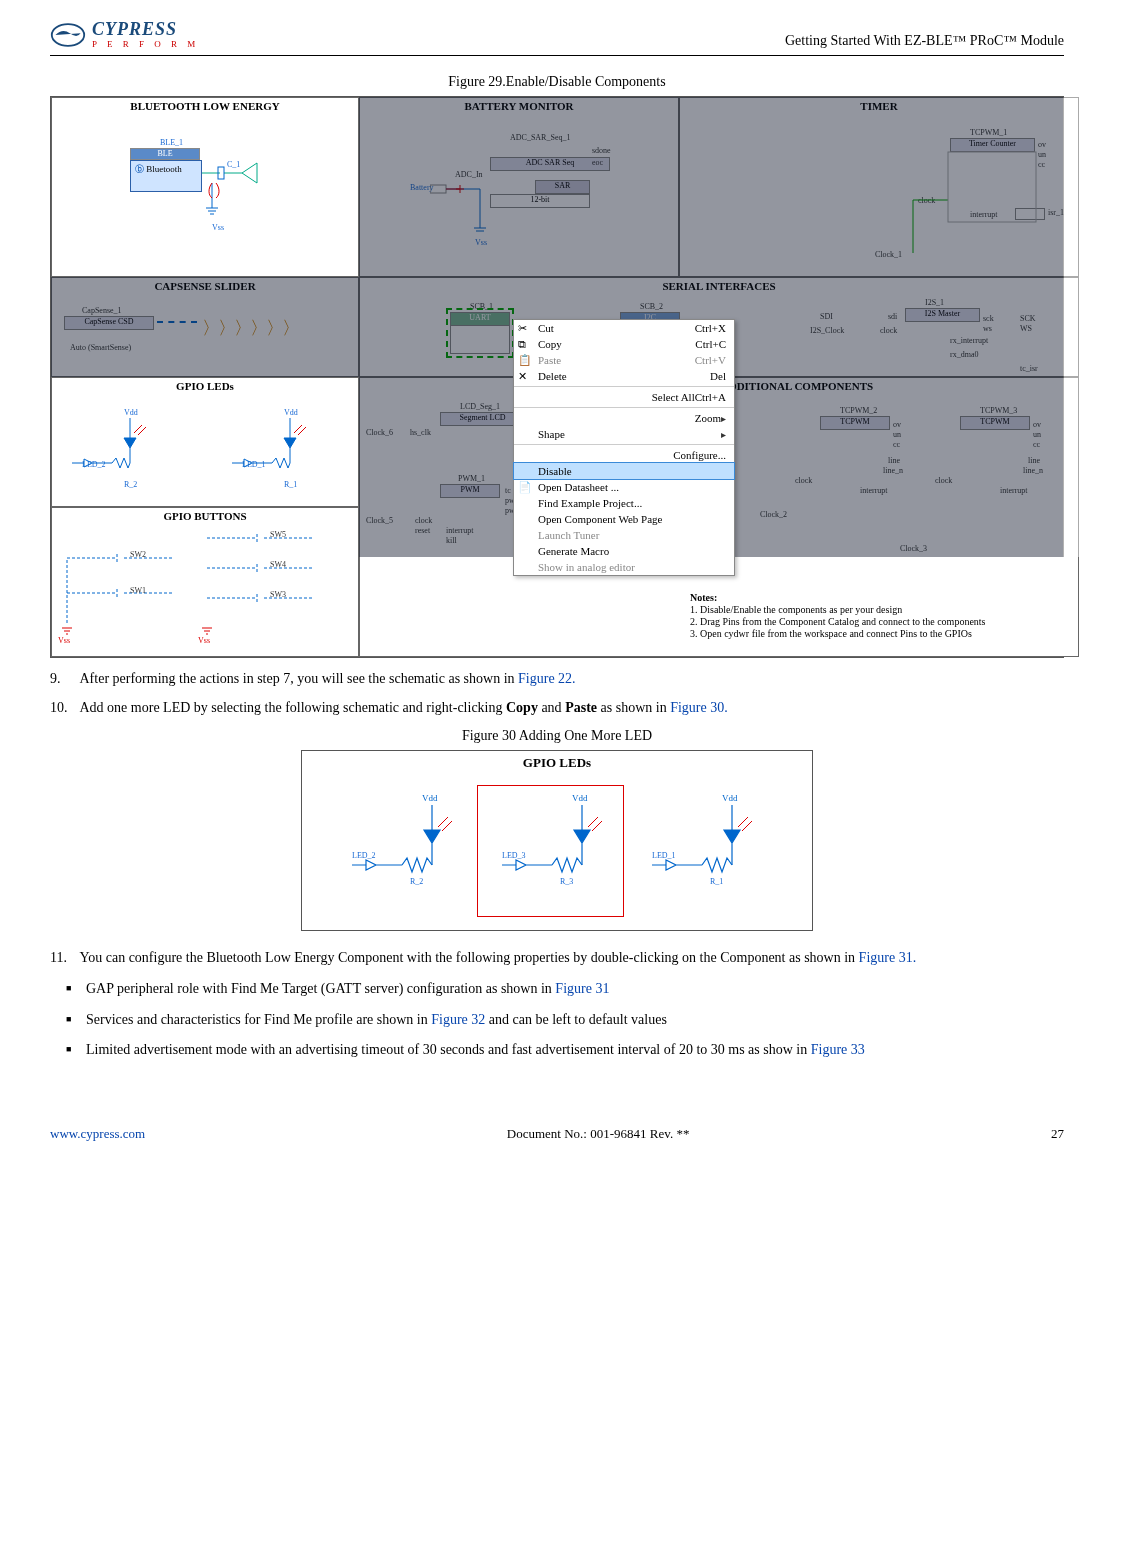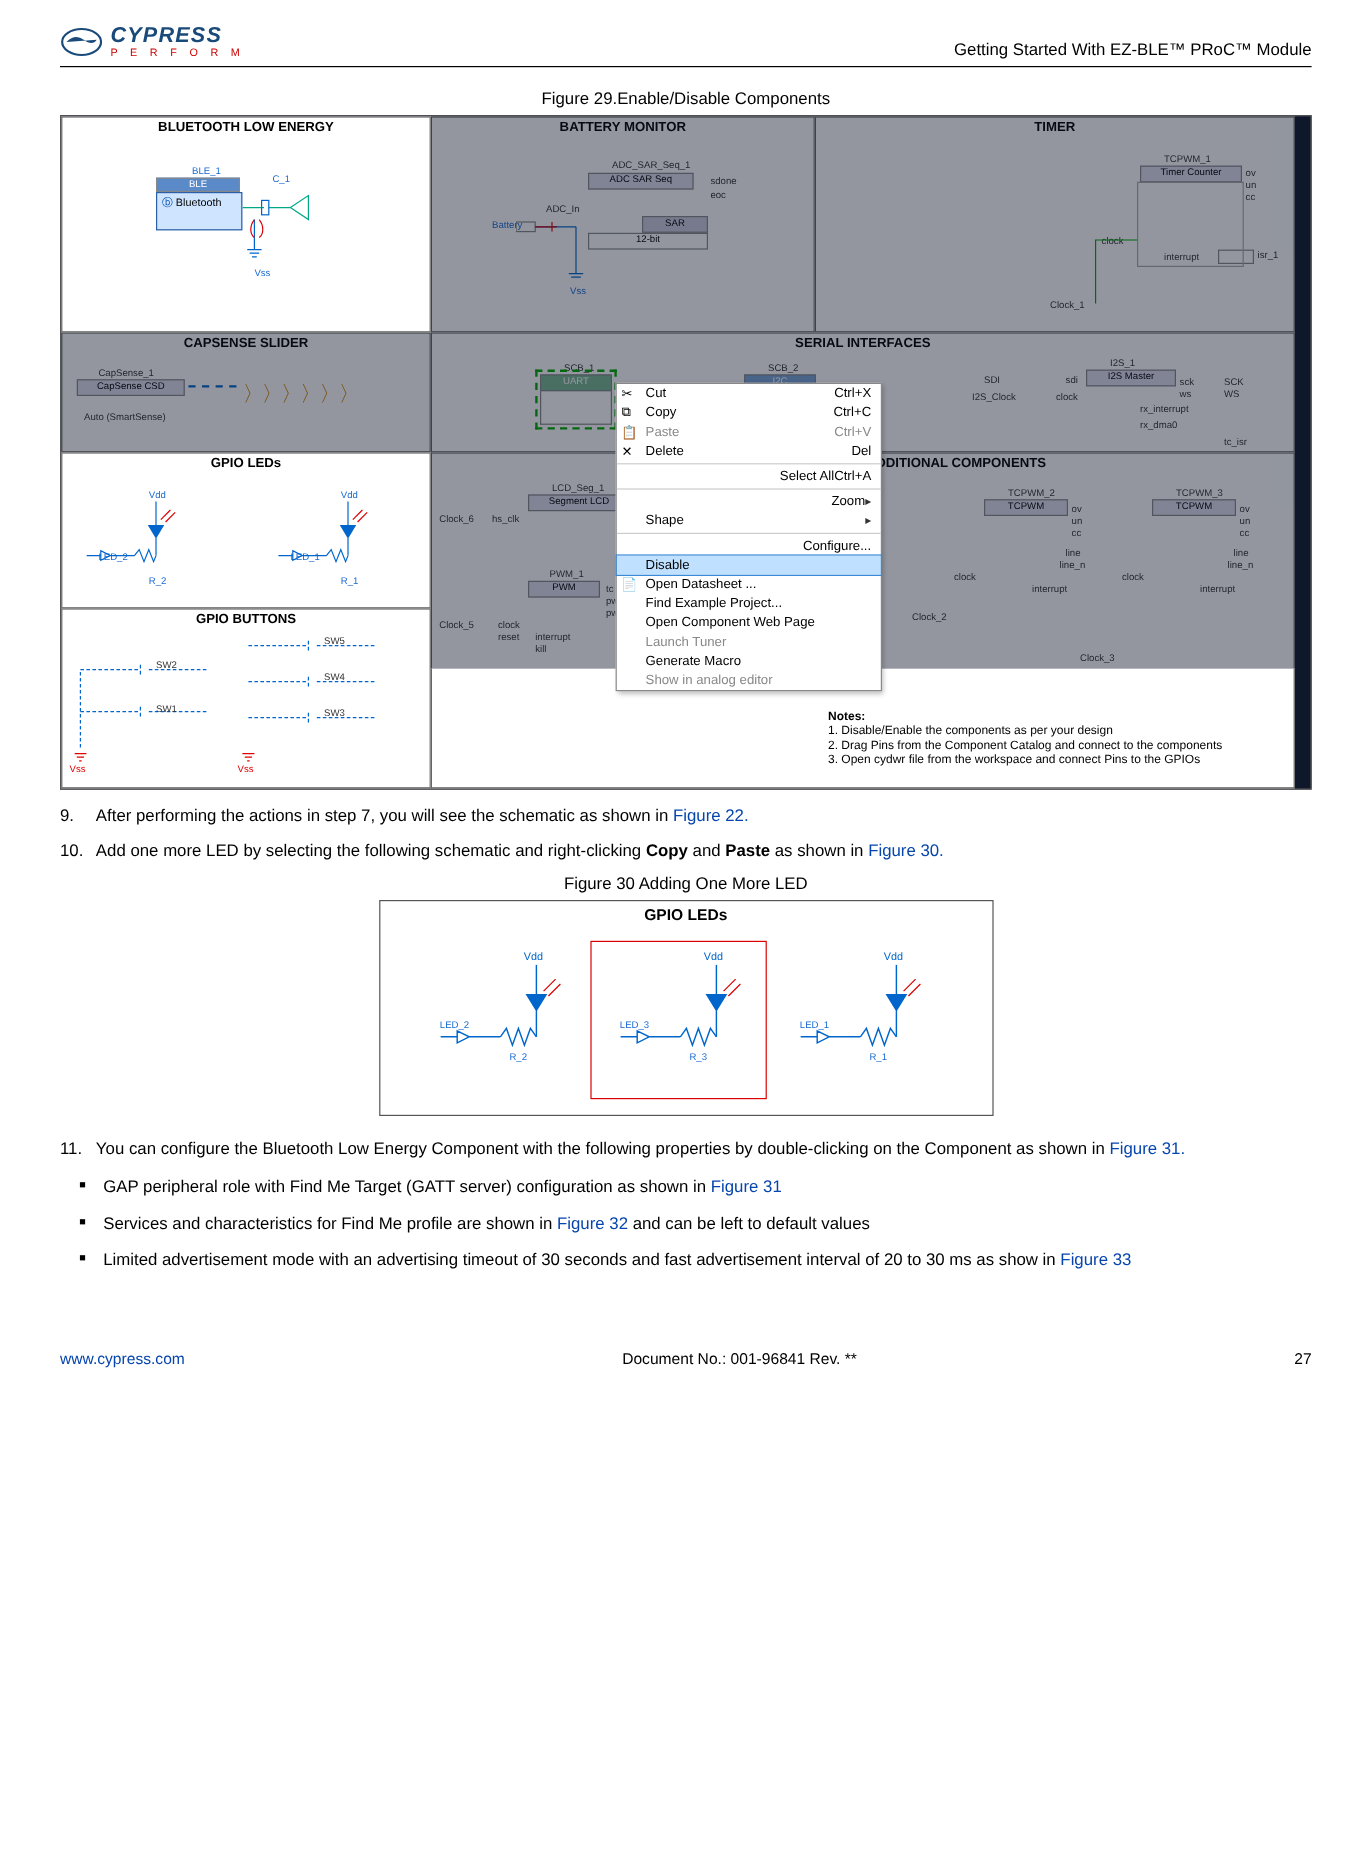--- a/index.html
+++ b/index.html
@@ -5,22 +5,23 @@
   body {
     font-family: Arial, Helvetica, sans-serif;
     font-size: 14px;
     color: #000;
     margin: 0;
     padding: 0;
     background: #fff;
     width: 1131px;
   }
   .page {
-    padding: 20px 38px 20px 50px;
+    padding: 20px 67px 20px 50px;
     box-sizing: border-box;
+    font-family: Liberation Serif, serif;
   }
   .header { display: flex; justify-content: space-between; align-items: flex-end; border-bottom: 1px solid #000; padding-bottom: 6px; margin-bottom: 18px; }
   .logo { display: flex; align-items: center; gap: 6px; }
   .logo-icon { width: 36px; height: 26px; }
   .logo-text { display:flex; flex-direction:column; line-height:1; }
   .logo-main { font-size: 18px; font-weight: bold; font-style: italic; color:#1a4a7a; letter-spacing: 1px;}
   .logo-sub  { font-size: 9px; color:#c00; letter-spacing: 4px; margin-top:2px;}
   .doc-title { font-size: 14px; }
   .fig-caption { text-align: center; font-size: 14px; margin: 10px 0 6px 0; }
   .fig-box { border: 1px solid #555; padding: 0; margin-bottom: 12px; background:#0f172a; position:relative; }
@@ -82,34 +83,34 @@
   <div class="fig-caption">Figure 29.Enable/Disable Components</div>
   <div class="fig-box fig29">
 
     <div class="panel" style="left:0;top:0;width:308px;height:180px;">
       <div class="panel-title">BLUETOOTH LOW ENERGY</div>
       <div class="tiny blue" style="position:absolute;left:108px;top:40px;">BLE_1</div>
       <div class="sub-box" style="left:78px;top:50px;width:70px;height:12px;background:#5a8ac8;color:#fff;">BLE</div>
       <div class="bt-chip" style="left:78px;top:62px;width:62px;height:26px;">
         <span style="color:#0050b0;">ⓑ </span><span>Bluetooth</span>
       </div>
-      <div class="tiny blue" style="position:absolute;left:175px;top:47px;">C_1</div>
+      <div class="tiny blue" style="position:absolute;left:175px;top:62px;">C_1</div>
       <div class="tiny blue" style="position:absolute;left:160px;top:125px;">Vss</div>
       <svg style="position:absolute;left:150px;top:55px;width:80px;height:70px;">
         <path d="M0 20 L18 20 M22 20 L40 20 M40 20 L55 10 L55 30 Z" stroke="#0a8" stroke-width="1" fill="none"></path>
         <rect x="16" y="14" width="6" height="12" fill="none" stroke="#06c"></rect>
         <path d="M10 30 L10 55 M4 55 L16 55 M6 58 L14 58 M8 61 L12 61" stroke="#06c" fill="none"></path>
         <path d="M10 30 C 6 35 6 42 10 45 M14 30 C 18 35 18 42 14 45" stroke="#d00" fill="none"></path>
       </svg>
     </div>
 
     <div class="panel ghost" style="left:308px;top:0;width:320px;height:180px;">
       <div class="panel-title">BATTERY MONITOR</div>
       <div class="tiny" style="position:absolute;left:150px;top:35px;">ADC_SAR_Seq_1</div>
-      <div class="sub-box" style="left:130px;top:46px;width:88px;height:14px;background:#dde;">ADC SAR Seq</div>
+      <div class="sub-box" style="left:130px;top:59px;width:120px;height:14px;background:#dde;">ADC SAR Seq</div>
       <div class="tiny" style="position:absolute;left:232px;top:48px;">sdone</div>
       <div class="tiny" style="position:absolute;left:232px;top:60px;">eoc</div>
       <div class="tiny" style="position:absolute;left:95px;top:72px;">ADC_In</div>
       <div class="tiny blue" style="position:absolute;left:50px;top:85px;">Battery</div>
       <div class="sub-box" style="left:175px;top:82px;width:55px;height:14px;background:#ccd;">SAR</div>
       <div class="sub-box" style="left:130px;top:96px;width:100px;height:14px;">12-bit</div>
       <div class="tiny blue" style="position:absolute;left:115px;top:140px;">Vss</div>
       <svg style="position:absolute;left:70px;top:85px;width:60px;height:55px;">
         <rect x="0" y="2" width="16" height="8" fill="none" stroke="#888"></rect>
         <path d="M16 6 L50 6 M50 6 L50 45 M44 45 L56 45 M46 48 L54 48" stroke="#06c" fill="none"></path>

